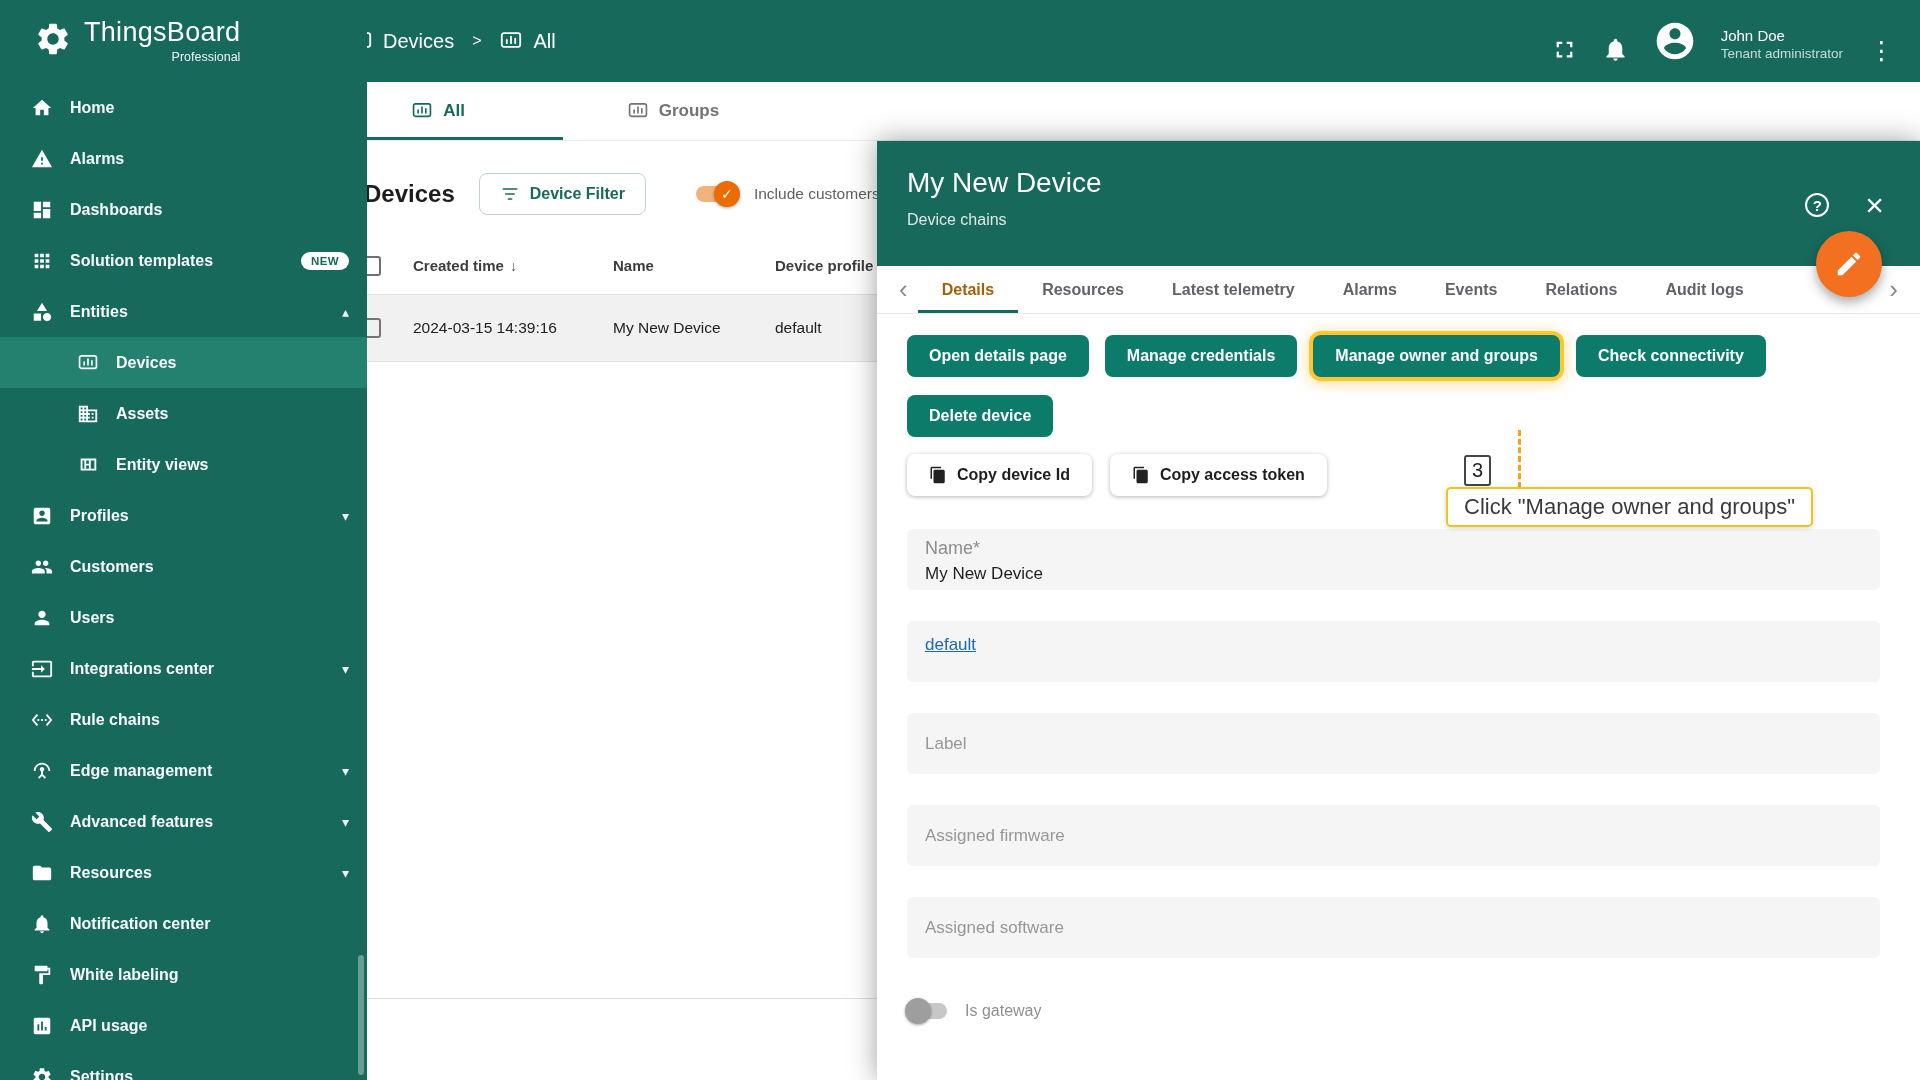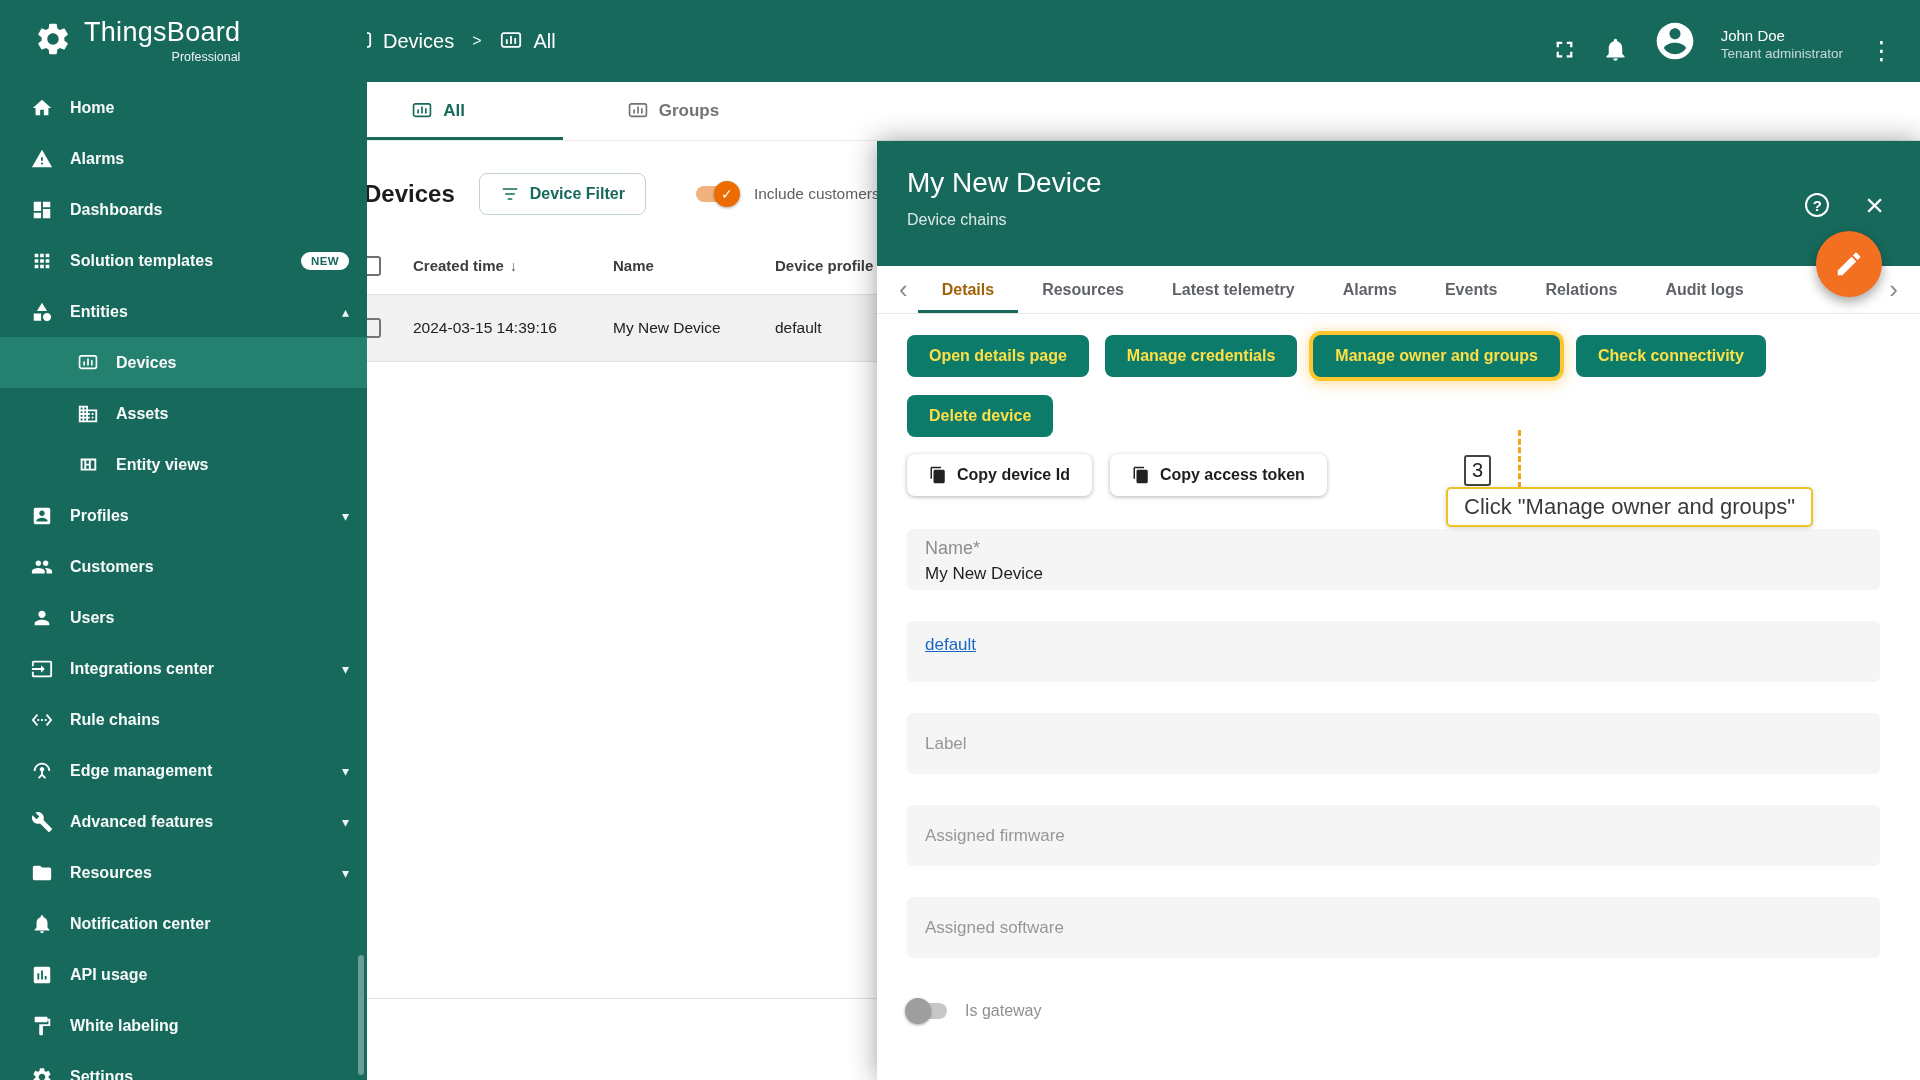--- a/index.html
+++ b/index.html
@@ -83,21 +83,21 @@
   .fab svg{width:30px;height:30px;fill:#fff}
   .panel-tabs{height:48px;display:flex;align-items:stretch;border-bottom:1px solid #e8e8e8;padding:0 12px;color:#5f6368}
   .pchev{display:flex;align-items:center;font-size:26px;color:#8a8a8a;padding:0 10px}
   .pchev.right{margin-left:auto}
   .ptab{display:flex;align-items:center;padding:0 24px;font-size:16px;font-weight:600;position:relative;white-space:nowrap}
   .ptab.active{color:#a16207}
   .ptab.active::after{content:"";position:absolute;left:0;right:0;bottom:0;height:3px;background:#17695c}
   .panel-body{padding:0 40px 0 30px;position:relative}
   .btn-row{display:flex;gap:16px}
   .r1{margin-top:21px}.r2{margin-top:18px}.r3{margin-top:17px;gap:18px}
-  .btn{height:42px;border:none;border-radius:8px;background:#0d7b6a;color:#fde047;font-size:16px;font-weight:600;display:inline-flex;align-items:center;padding:0 22px;font-family:inherit;white-space:nowrap}
+  .btn{height:42px;border:none;border-radius:8px;background:#0d7b6a;color:#ffffff;font-size:16px;font-weight:600;display:inline-flex;align-items:center;padding:0 22px;font-family:inherit;white-space:nowrap}
   .btn.highlighted{box-shadow:0 0 0 4px #fdc62e,0 2px 14px 4px rgba(253,185,36,.5)}
   .btn-light{background:#fff;color:#1e1e1e;box-shadow:0 1px 4px rgba(0,0,0,.3);gap:10px}
   .btn-light svg{width:18px;height:18px;fill:#222}
   
   .ann-line{position:absolute;left:641px;top:95px;height:58px;border-left:3px dashed #f5a21c;z-index:2}
   .ann-step{position:absolute;left:587px;top:120px;width:27px;height:31px;background:#fff;border:2px solid #454545;border-radius:3px;display:flex;align-items:center;justify-content:center;font-size:20px;color:#222;z-index:3}
   .ann-label{position:absolute;left:569px;top:152px;height:40px;background:#fff;border:2.5px solid #f0c420;border-radius:5px;display:flex;align-items:center;padding:0 16px;font-size:22px;color:#3a3a3a;white-space:nowrap;box-shadow:0 1px 5px rgba(0,0,0,.18);z-index:3}
   
   .form{margin-top:33px}
   .field{height:61px;background:#f5f5f5;border-radius:6px;padding:9px 18px 0 18px;margin-bottom:31px}
@@ -267,32 +267,32 @@
         <span class="ni" data-interactable="false">
             <svg viewBox="0 0 24 24">
               <path d="M12 22c1.1 0 2-.9 2-2h-4c0 1.1.9 2 2 2zm6-6v-5c0-3.07-1.63-5.64-4.5-6.32V4c0-.83-.67-1.5-1.5-1.5s-1.5.67-1.5 1.5v.68C7.64 5.36 6 7.92 6 11v5l-2 2v1h16v-1l-2-2z"></path>
             </svg>
           </span>
         <span class="nlabel" data-interactable="false">Notification center</span>
       </div>
       <div class="nav-item" data-interactable="true">
         <span class="ni" data-interactable="false">
             <svg viewBox="0 0 24 24">
+              <path d="M18 4V3c0-.55-.45-1-1-1H5c-.55 0-1 .45-1 1v4c0 .55.45 1 1 1h12c.55 0 1-.45 1-1V6h1v4H9v11c0 .55.45 1 1 1h2c.55 0 1-.45 1-1v-9h8V4h-3z"></path>
+            </svg>
+          </span>
+        <span class="nlabel" data-interactable="false">White labeling</span>
+      </div>
+      <div class="nav-item" data-interactable="true">
+        <span class="ni" data-interactable="false">
+            <svg viewBox="0 0 24 24">
               <path d="M19 3H5c-1.1 0-2 .9-2 2v14c0 1.1.9 2 2 2h14c1.1 0 2-.9 2-2V5c0-1.1-.9-2-2-2zM9 17H7v-7h2v7zm4 0h-2V7h2v10zm4 0h-2v-4h2v4z"></path>
             </svg>
           </span>
         <span class="nlabel" data-interactable="false">API usage</span>
-      </div>
-      <div class="nav-item" data-interactable="true">
-        <span class="ni" data-interactable="false">
-            <svg viewBox="0 0 24 24">
-              <path d="M18 4V3c0-.55-.45-1-1-1H5c-.55 0-1 .45-1 1v4c0 .55.45 1 1 1h12c.55 0 1-.45 1-1V6h1v4H9v11c0 .55.45 1 1 1h2c.55 0 1-.45 1-1v-9h8V4h-3z"></path>
-            </svg>
-          </span>
-        <span class="nlabel" data-interactable="false">White labeling</span>
       </div>
       <div class="nav-item" data-interactable="true">
         <span class="ni" data-interactable="false">
             <svg viewBox="0 0 24 24">
               <path d="M19.14 12.94c.04-.3.06-.61.06-.94 0-.32-.02-.64-.07-.94l2.03-1.58c.18-.14.23-.41.12-.61l-1.92-3.32c-.12-.22-.37-.29-.59-.22l-2.39.96c-.5-.38-1.03-.7-1.62-.94l-.36-2.54c-.04-.24-.24-.41-.48-.41h-3.84c-.24 0-.43.17-.47.41l-.36 2.54c-.59.24-1.13.57-1.62.94l-2.39-.96c-.22-.08-.47 0-.59.22L2.74 8.87c-.12.21-.08.47.12.61l2.03 1.58c-.05.3-.09.63-.09.94s.02.64.07.94l-2.03 1.58c-.18.14-.23.41-.12.61l1.92 3.32c.12.22.37.29.59.22l2.39-.96c.5.38 1.03.7 1.62.94l.36 2.54c.05.24.24.41.48.41h3.84c.24 0 .44-.17.47-.41l.36-2.54c.59-.24 1.13-.56 1.62-.94l2.39.96c.22.08.47 0 .59-.22l1.92-3.32c.12-.22.07-.47-.12-.61l-2.01-1.58zM12 15.6c-1.98 0-3.6-1.62-3.6-3.6s1.62-3.6 3.6-3.6 3.6 1.62 3.6 3.6-1.62 3.6-3.6 3.6z"></path>
             </svg>
           </span>
         <span class="nlabel" data-interactable="false">Settings</span>
       </div>
     </nav>

